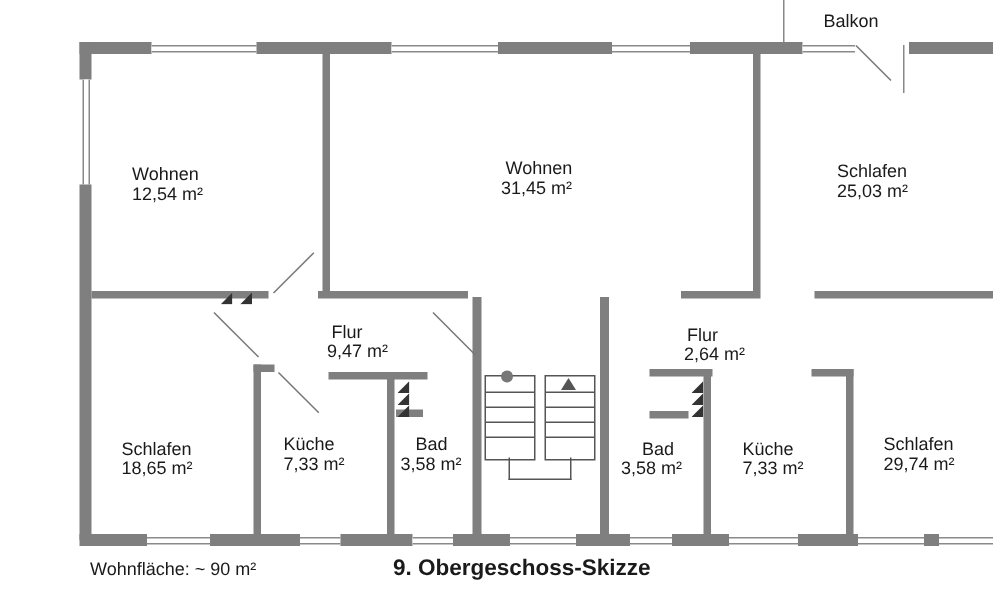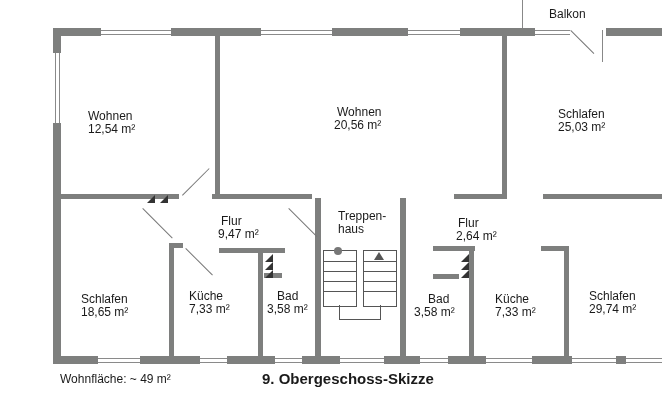--- a/index.html
+++ b/index.html
@@ -114,33 +114,29 @@
     <div style="position:absolute;left:51px;top:2px;width:0;height:0;border-left:5px solid transparent;border-right:5px solid transparent;border-bottom:8px solid #555;"></div>
     <div style="position:absolute;left:11px;top:-3px;width:8px;height:8px;border-radius:50%;background:#777;"></div>
   </div>
 
   <div class="lbl" style="left:52px;top:110px;">
     <span>Wohnen</span>
     <span class="area">12,54 m²</span>
   </div>
   <div class="lbl" style="left:298px;top:106px;">
     <span style="margin-left:3px;">Wohnen</span>
-    <span class="area">20,56 m²</span>
+    <span class="area">31,45 m²</span>
   </div>
   <div class="lbl" style="left:522px;top:108px;">
     <span>Schlafen</span>
     <span class="area">25,03 m²</span>
   </div>
   <div class="lbl" style="left:182px;top:215px;">
     <span style="margin-left:3px;">Flur</span>
     <span class="area">9,47 m²</span>
-  </div>
-  <div class="lbl" style="left:302px;top:210px;">
-    <span>Treppen-</span>
-    <span class="area">haus</span>
   </div>
   <div class="lbl" style="left:420px;top:217px;">
     <span style="margin-left:2px;">Flur</span>
     <span class="area">2,64 m²</span>
   </div>
   <div class="lbl" style="left:45px;top:293px;">
     <span>Schlafen</span>
     <span class="area">18,65 m²</span>
   </div>
   <div class="lbl" style="left:153px;top:290px;">
@@ -157,15 +153,15 @@
   </div>
   <div class="lbl" style="left:459px;top:293px;">
     <span>Küche</span>
     <span class="area">7,33 m²</span>
   </div>
   <div class="lbl" style="left:553px;top:290px;">
     <span>Schlafen</span>
     <span class="area">29,74 m²</span>
   </div>
 
-  <div class="foot" style="left:24px;top:372px;">Wohnfläche: ~ 49 m²</div>
+  <div class="foot" style="left:24px;top:372px;">Wohnfläche: ~ 90 m²</div>
   <div class="title" style="left:226px;top:370px;">9. Obergeschoss-Skizze</div>
 </div>
 
 </body></html>

